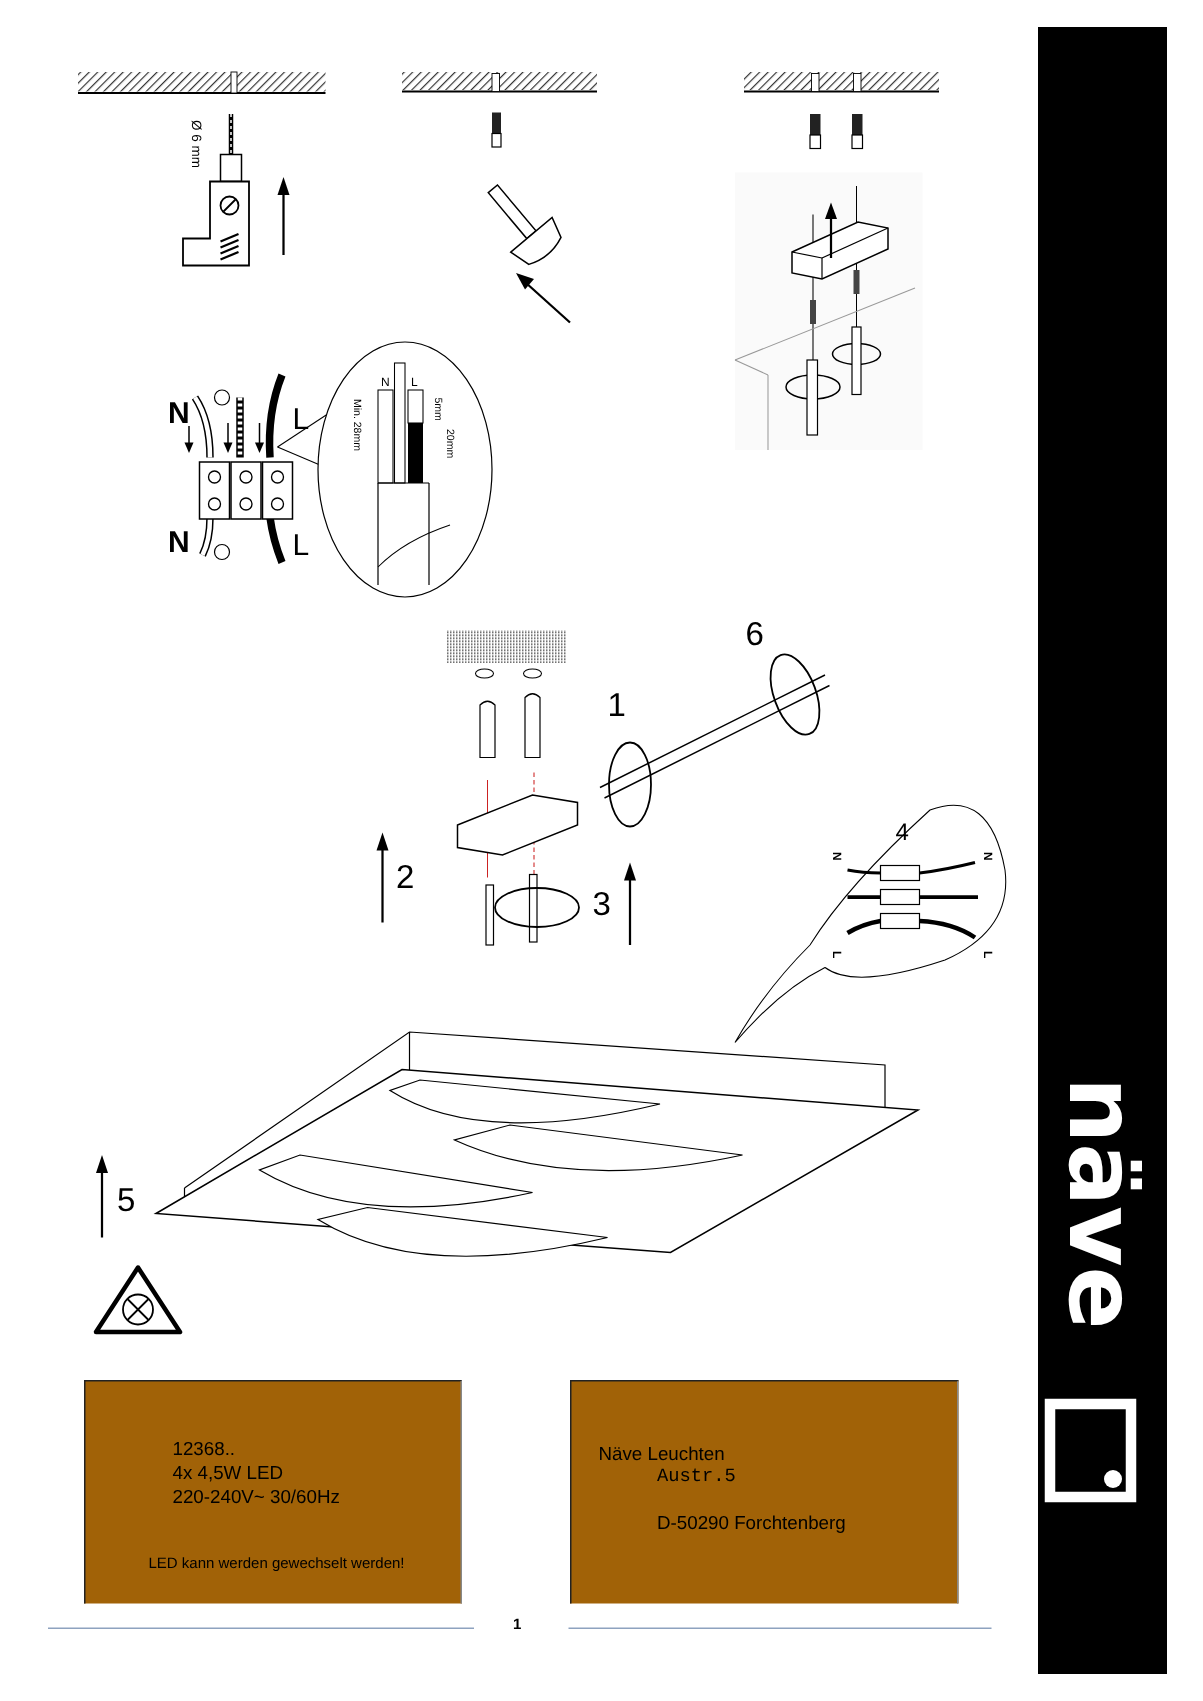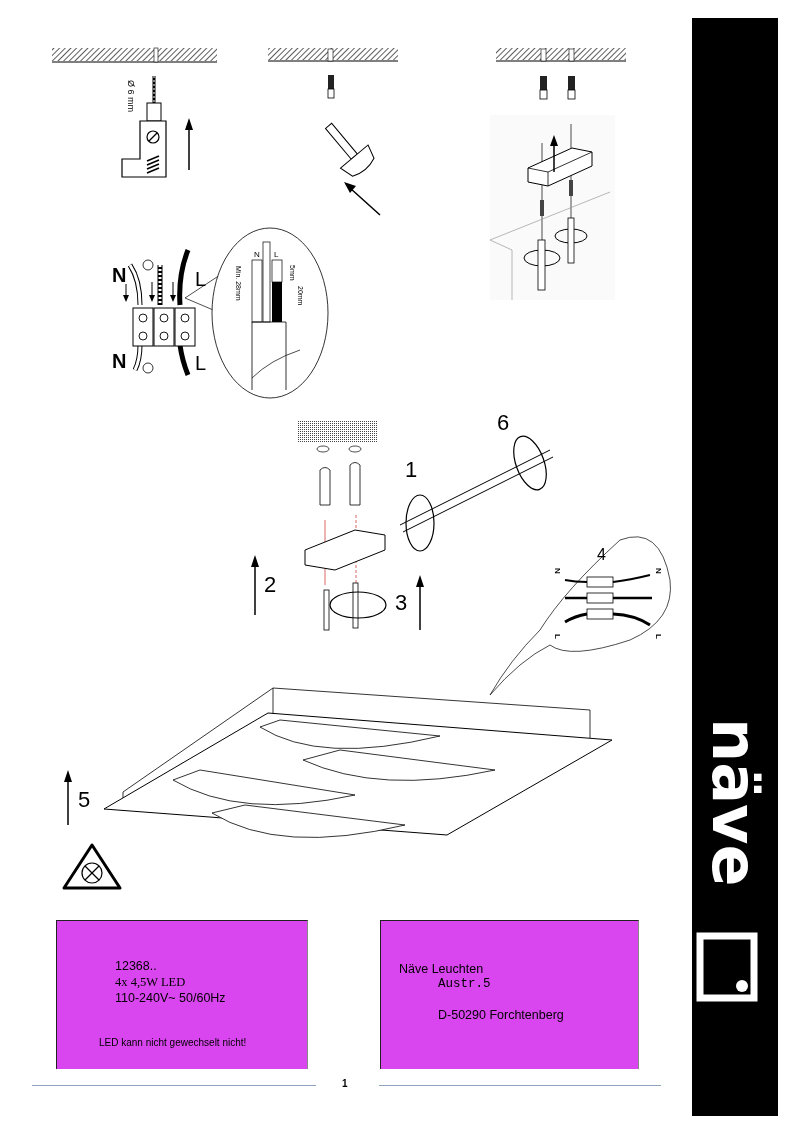--- a/index.html
+++ b/index.html
@@ -1,20 +1,20 @@
 <!DOCTYPE html>
 <html><head>
 <meta charset="utf-8">
 <style>
   html, body { margin: 0; padding: 0; background: #ffffff; }
   body { width: 802px; height: 1134px; position: relative; overflow: hidden; font-family: "Liberation Sans", sans-serif; color: #000; }
   .abs { position: absolute; }
   svg { position: absolute; overflow: visible; }
   .lbl { font-family: "Liberation Sans", sans-serif; fill: #000; }
-  .infobox { position: absolute; border: 1.5px solid #222; border-right-color: #888; background: #d946ef; }
+  .infobox { position: absolute; border: 1.5px solid #222; border-right-color: #888; background: #a16207; }
   .infobox .line { position: absolute; font-size: 12.5px; white-space: nowrap; line-height: 14px; }
   .brandbar { position: absolute; left: 692px; top: 18px; width: 86px; height: 1098px; background: #000; }
   .footer-rule { position: absolute; top: 1085px; height: 1px; background: #8ea2bf; }
   .page-num { position: absolute; top: 1078px; left: 342px; font-size: 10px; font-weight: bold; }
 </style>
 </head>
 <body>
 
 <div class="abs" style="left:50px;top:40px;width:200px;height:150px;">
   <svg width="200" height="150">
@@ -231,23 +231,23 @@
       <polygon points="42,175 70,218 14,218" fill="#fff" stroke="#000" stroke-width="3" stroke-linejoin="round"></polygon>
       <circle cx="42" cy="203" r="10" fill="#fff" stroke="#000" stroke-width="1.2"></circle>
       <line x1="35" y1="196" x2="49" y2="210" stroke="#000" stroke-width="1.2"></line>
       <line x1="49" y1="196" x2="35" y2="210" stroke="#000" stroke-width="1.2"></line>
     </g>
   </svg>
 </div>
 
 <div class="infobox" style="left:56px;top:920px;width:250px;height:148px;border-bottom:none;">
   <div class="line" style="left:58px;top:38px;">12368..</div>
-  <div class="line" style="left:58px;top:54px;font-family:Liberation Serif, serif;">4x 4,5W LED</div>
-  <div class="line" style="left:58px;top:70px;">110-240V~ 50/60Hz</div>
-  <div class="line" style="left:42px;top:115px;font-size:10px;">LED kann nicht gewechselt nicht!</div>
+  <div class="line" style="left:58px;top:54px;">4x 4,5W LED</div>
+  <div class="line" style="left:58px;top:70px;">220-240V~ 30/60Hz</div>
+  <div class="line" style="left:42px;top:115px;font-size:10px;">LED kann werden gewechselt werden!</div>
 </div>
 
 <div class="infobox" style="left:380px;top:920px;width:257px;height:148px;border-bottom:none;">
   <div class="line" style="left:18px;top:41px;">Näve Leuchten</div>
   <div class="line" style="left:57px;top:56px;font-family:Liberation Mono, monospace;">Austr.5</div>
   <div class="line" style="left:57px;top:87px;">D-50290 Forchtenberg</div>
 </div>
 
 <div class="footer-rule" style="left:32px;width:284px;"></div>
 <div class="page-num">1</div>

